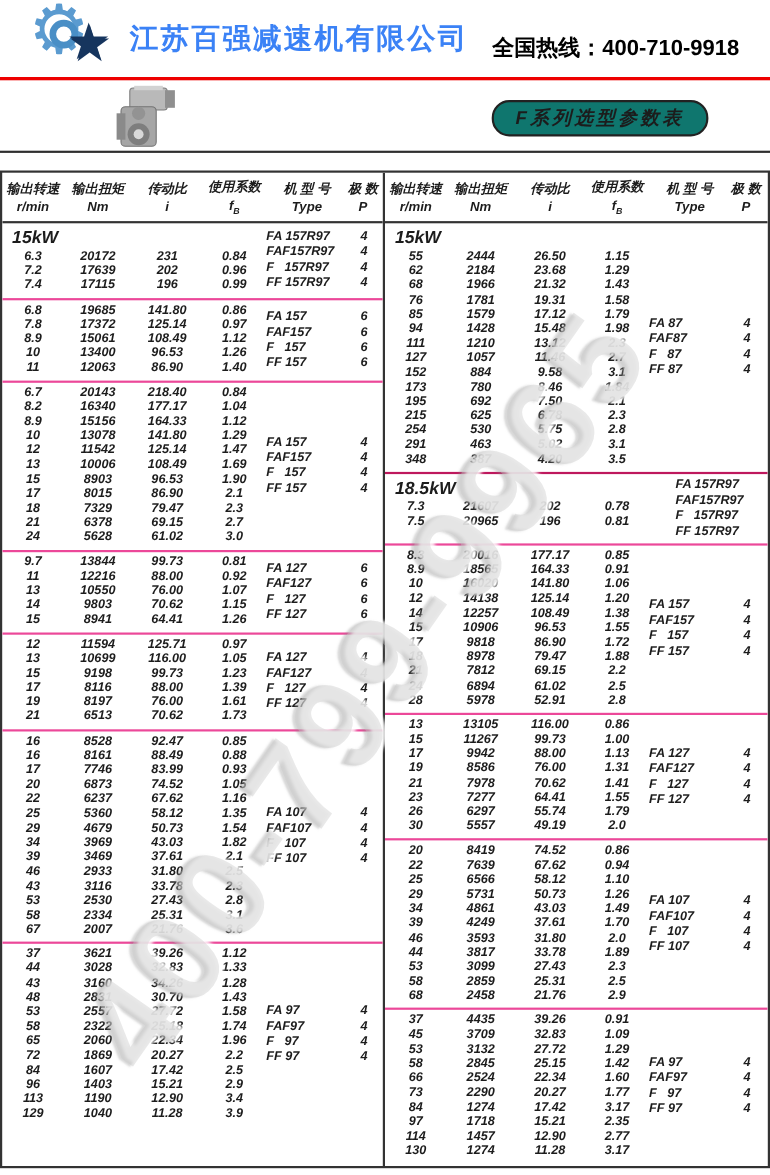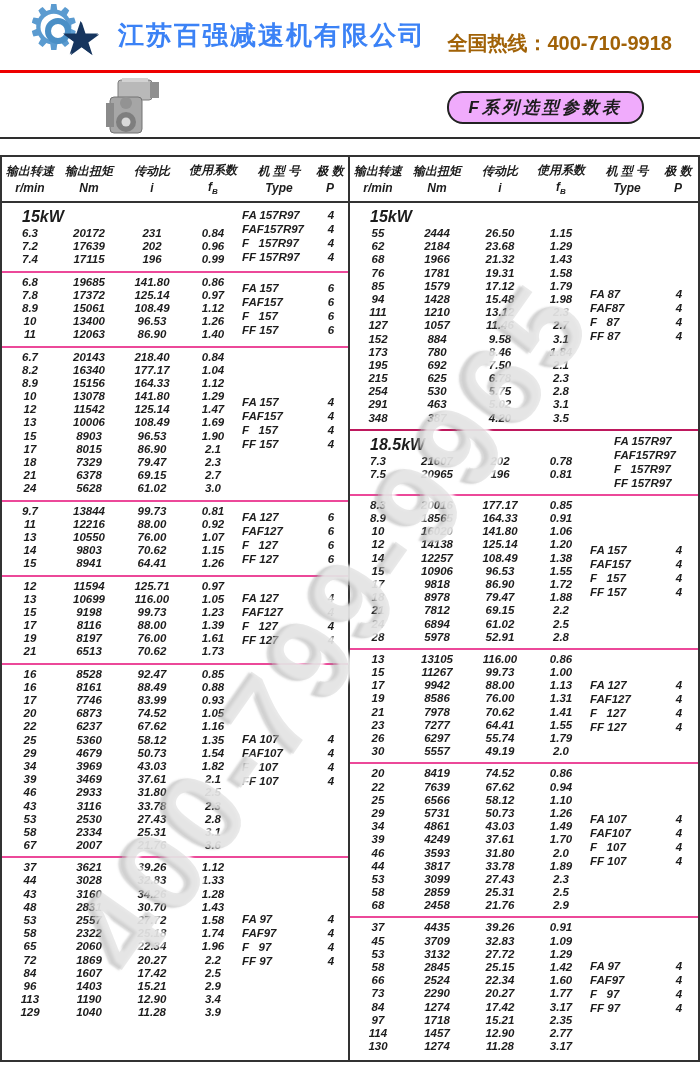--- a/index.html
+++ b/index.html
@@ -9,44 +9,44 @@
     font-family:"Liberation Sans","DejaVu Sans",sans-serif;
     color:#1c1c1c; position:relative;
   }
   
   .top{ height:70px; display:flex; align-items:center; position:relative; }
   .logo{ position:relative; width:88px; height:64px; margin-left:26px; flex:0 0 auto; }
   .logo .gear{ position:absolute; left:0; top:-6px; font-size:62px; line-height:62px; color:#5b9bd0; }
   .logo .gear-hole{ position:absolute; left:19px; top:15px; width:26px; height:26px; border-radius:50%; background:#fff; border:6px solid #4a8fc6; }
   .logo .star{ position:absolute; left:34px; top:12px; font-size:46px; line-height:46px; color:#16355e; text-shadow:1px 1px 0 #16355e; }
   .company{ font-size:26px; font-weight:700; letter-spacing:2px; color:#3b82f6; margin-left:4px; white-space:nowrap; }
-  .hotline{ position:absolute; right:28px; top:30px; color:#a16207; font-size:20px; font-weight:700; white-space:nowrap; }
+  .hotline{ position:absolute; right:28px; top:30px; color:#000000; font-size:20px; font-weight:700; white-space:nowrap; }
   .rule-red{ height:3px; background:#ee0000; }
   
   .sub{ height:64px; position:relative; }
   .product{ position:absolute; left:98px; top:4px; }
   .badge{ position:absolute; right:56px; top:18px; border:2px solid #222; border-radius:16px;
-          padding:3px 20px; font-size:17px; font-weight:700; font-style:italic; letter-spacing:3px; background:#f0abfc; }
+          padding:3px 20px; font-size:17px; font-weight:700; font-style:italic; letter-spacing:3px; background:#0f766e; }
   .rule-dark{ height:2px; background:#2e2e2e; }
   
   .tables{ position:relative; margin-top:16px; height:907px; border:2px solid #333; display:flex; overflow:hidden; }
   .half{ width:348px; height:100%; overflow:hidden; display:flex; flex-direction:column;font-style:italic; }
   .half.left{ border-right:2px solid #333; }
   .thead{ height:46px; border-bottom:2px solid #333; display:flex; align-items:center; flex:0 0 auto; }
   .hcell{ display:flex; flex-direction:column; align-items:center; justify-content:center; font-weight:700; white-space:nowrap; }
   .hcell .zh{ font-size:12px; }
   .hcell .en{ font-size:12px; margin-top:1px; }
   .hcell sub{ font-size:8px; }
   .c0{ width:56px; } .c1{ width:62px; } .c2{ width:64px; } .c3{ width:58px; }
   .c4{ width:74px; } .c5{ width:28px; }
   .block{ display:flex; padding:3px 0 4px 0; }
   .block + .block{ border-top:2px solid #ec4899; }
   .block.section-start{ border-top:2px solid #be185d;gap:24px; }
   .block-left{ width:240px; flex:0 0 auto; }
-  .sec-title{ font-size:16px; font-weight:800; height:21px; line-height:21px; padding-left:20px; }
+  .sec-title{ font-size:16px; font-weight:800; height:21px; line-height:21px; padding-left:9px; }
   .row{ display:flex; height:13.2px; line-height:13.2px; font-size:11.5px; font-weight:700; }
   .row span{ text-align:center; }
   .types{ flex:1; display:flex; flex-direction:column; justify-content:center; }
   .type-line{ display:flex; height:14px; line-height:14px; font-size:11.5px; font-weight:700; }
   .model{ width:76px; white-space:pre; text-align:left; }
   .pnum{ width:26px; text-align:center; }
   
   .watermark{
     position:absolute; left:330px; top:470px; z-index:3; pointer-events:none;
     transform:translate(-50%,-50%) rotate(-55deg);

